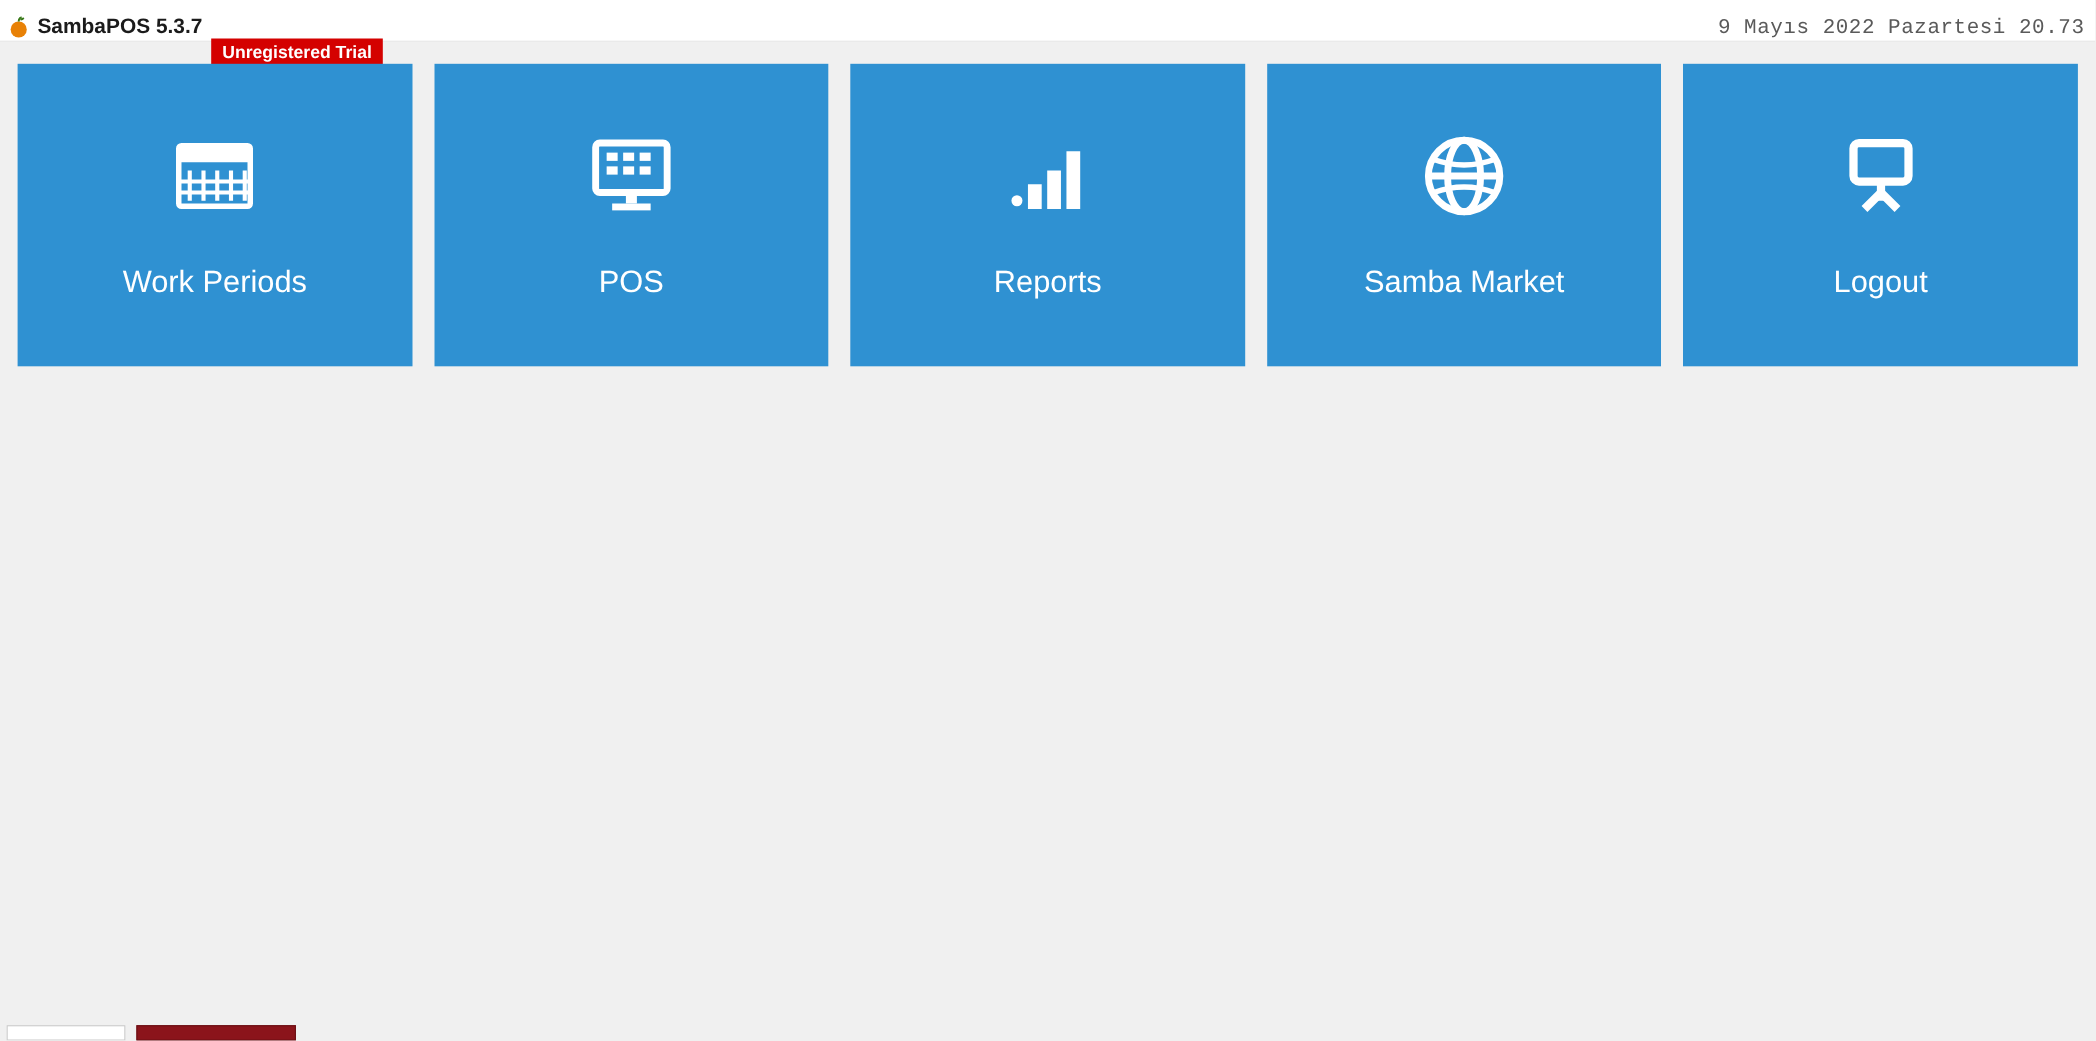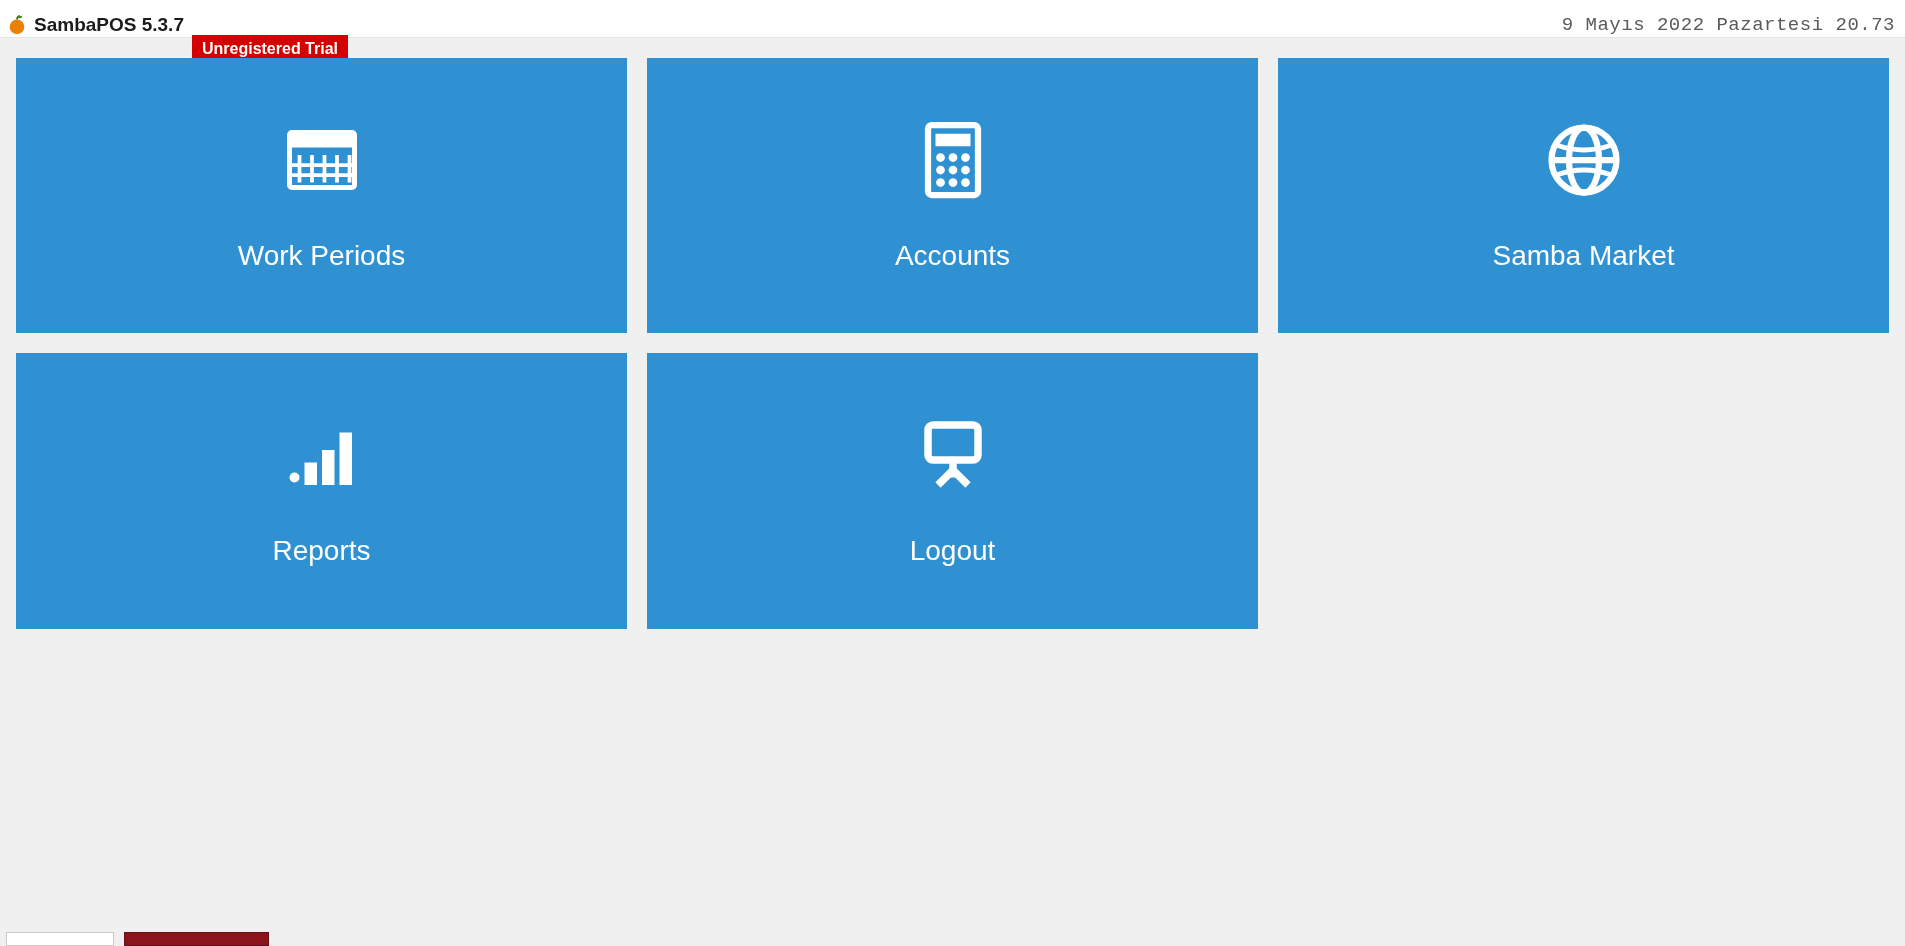--- a/index.html
+++ b/index.html
@@ -56,21 +56,21 @@
   .header-date {
     font-family: "Consolas", "Courier New", monospace;
     font-size: 19px;
     color: #5a5a5a;
     letter-spacing: 0.5px;
   }
   .tile-grid {
     flex: 1;
     padding: 20px 16px 6px 16px;
     display: grid;
-    grid-template-columns: repeat(3, 1fr);
+    grid-template-columns: repeat(5, 1fr);
     grid-template-rows: repeat(3, 1fr);
     gap: 20px;
   }
   .tile {
     background: #2f91d2;
     color: #ffffff;
     display: flex;
     flex-direction: column;
     align-items: center;
     justify-content: center;
@@ -138,67 +138,65 @@
           <line x1="34" y1="28" x2="34" y2="50" stroke="#fff" stroke-width="3"></line>
           <line x1="44" y1="28" x2="44" y2="50" stroke="#fff" stroke-width="3"></line>
           <line x1="54" y1="28" x2="54" y2="50" stroke="#fff" stroke-width="3"></line>
           <line x1="6" y1="36" x2="58" y2="36" stroke="#fff" stroke-width="3"></line>
           <line x1="6" y1="44" x2="58" y2="44" stroke="#fff" stroke-width="3"></line>
         </svg>
     </span>
     <span class="tile-label">Work Periods</span>
   </div>
 
-
-
-  <div class="tile">
-    <span class="tile-icon">
-      <svg viewBox="0 0 64 64">
-          <rect x="12" y="4" width="40" height="56" rx="3" fill="none" stroke="#fff" stroke-width="5"></rect>
-          <rect x="18" y="11" width="28" height="10" fill="#fff"></rect>
-          <circle cx="22" cy="30" r="3.5" fill="#fff"></circle>
-          <circle cx="32" cy="30" r="3.5" fill="#fff"></circle>
-          <circle cx="42" cy="30" r="3.5" fill="#fff"></circle>
-          <circle cx="22" cy="40" r="3.5" fill="#fff"></circle>
-          <circle cx="32" cy="40" r="3.5" fill="#fff"></circle>
-          <circle cx="42" cy="40" r="3.5" fill="#fff"></circle>
-          <circle cx="22" cy="50" r="3.5" fill="#fff"></circle>
-          <circle cx="32" cy="50" r="3.5" fill="#fff"></circle>
-          <circle cx="42" cy="50" r="3.5" fill="#fff"></circle>
-        </svg>
-    </span>
-    <span class="tile-label">Accounts</span>
-  </div>
-
+  <div class="tile">
+    <span class="tile-icon">
+      <svg viewBox="0 0 64 64">
+          <rect x="6" y="8" width="52" height="36" rx="3" fill="none" stroke="#fff" stroke-width="5"></rect>
+          <rect x="28" y="44" width="8" height="8" fill="#fff"></rect>
+          <rect x="18" y="52" width="28" height="5" fill="#fff"></rect>
+          <rect x="14" y="15" width="8" height="6" fill="#fff"></rect>
+          <rect x="26" y="15" width="8" height="6" fill="#fff"></rect>
+          <rect x="38" y="15" width="8" height="6" fill="#fff"></rect>
+          <rect x="14" y="25" width="8" height="6" fill="#fff"></rect>
+          <rect x="26" y="25" width="8" height="6" fill="#fff"></rect>
+          <rect x="38" y="25" width="8" height="6" fill="#fff"></rect>
+        </svg>
+    </span>
+    <span class="tile-label">POS</span>
+  </div>
+
+
+
+
+  <div class="tile">
+    <span class="tile-icon">
+      <svg viewBox="0 0 64 64">
+          <circle cx="10" cy="50" r="4" fill="#fff"></circle>
+          <rect x="18" y="38" width="10" height="18" fill="#fff"></rect>
+          <rect x="32" y="28" width="10" height="28" fill="#fff"></rect>
+          <rect x="46" y="14" width="10" height="42" fill="#fff"></rect>
+        </svg>
+    </span>
+    <span class="tile-label">Reports</span>
+  </div>
 
   <div class="tile">
     <span class="tile-icon">
       <svg viewBox="0 0 64 64">
           <circle cx="32" cy="32" r="26" fill="none" stroke="#fff" stroke-width="5"></circle>
           <ellipse cx="32" cy="32" rx="12" ry="26" fill="none" stroke="#fff" stroke-width="5"></ellipse>
           <line x1="6" y1="32" x2="58" y2="32" stroke="#fff" stroke-width="5"></line>
           <path d="M10 20 Q32 28 54 20" fill="none" stroke="#fff" stroke-width="4"></path>
           <path d="M10 44 Q32 36 54 44" fill="none" stroke="#fff" stroke-width="4"></path>
         </svg>
     </span>
     <span class="tile-label">Samba Market</span>
   </div>
 
-  <div class="tile">
-    <span class="tile-icon">
-      <svg viewBox="0 0 64 64">
-          <circle cx="10" cy="50" r="4" fill="#fff"></circle>
-          <rect x="18" y="38" width="10" height="18" fill="#fff"></rect>
-          <rect x="32" y="28" width="10" height="28" fill="#fff"></rect>
-          <rect x="46" y="14" width="10" height="42" fill="#fff"></rect>
-        </svg>
-    </span>
-    <span class="tile-label">Reports</span>
-  </div>
-
 
   <div class="tile">
     <span class="tile-icon">
       <svg viewBox="0 0 64 64">
           <rect x="12" y="8" width="40" height="28" rx="4" fill="none" stroke="#fff" stroke-width="6"></rect>
           <line x1="32" y1="36" x2="32" y2="50" stroke="#fff" stroke-width="6"></line>
           <path d="M20 48 L32 60 L44 48" fill="none" stroke="#fff" stroke-width="6" stroke-linejoin="miter" transform="rotate(180 32 52)"></path>
         </svg>
     </span>
     <span class="tile-label">Logout</span>

